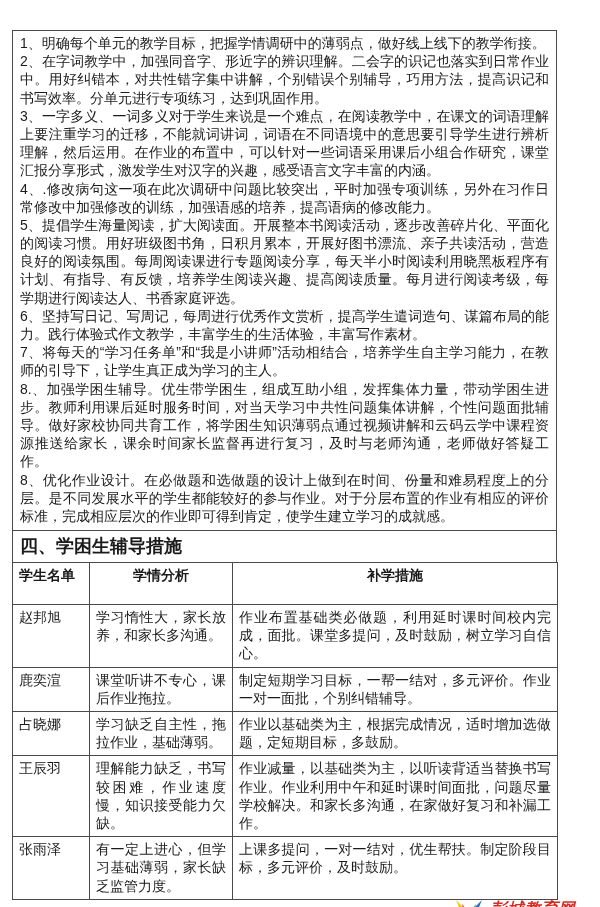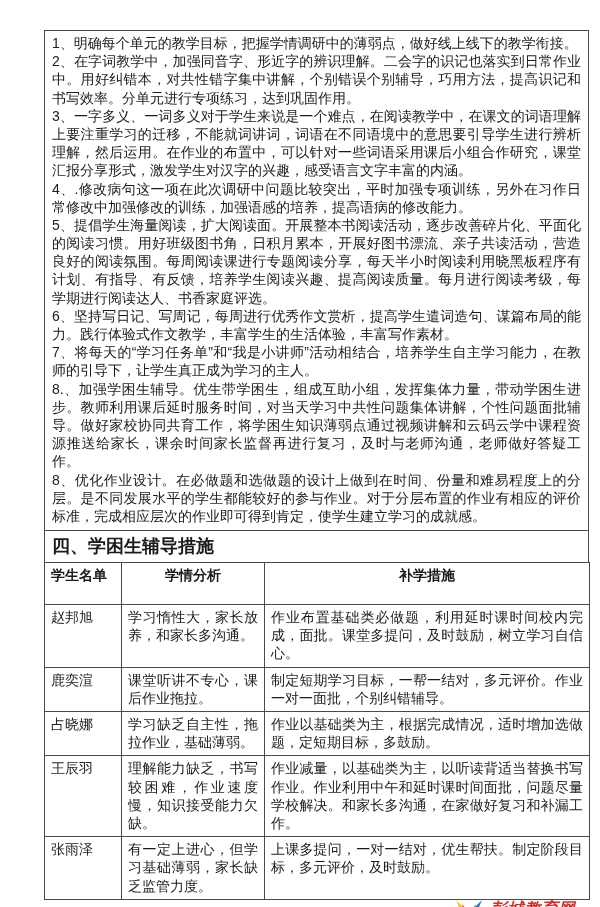--- a/index.html
+++ b/index.html
@@ -1,21 +1,21 @@
 <!DOCTYPE html>
 <html><head>
 <meta charset="utf-8">
 <style>
   html,body{margin:0;padding:0;}
   body{
     width:600px;height:907px;background:#ffffff;position:relative;
     font-family:"Liberation Sans","DejaVu Sans",sans-serif;
     color:#1b1b1b;overflow:hidden;
   }
-  .doc{position:absolute;left:44px;top:30px;width:545px;box-sizing:border-box;}
+  .doc{position:absolute;left:12px;top:30px;width:545px;box-sizing:border-box;}
   .textbox{
     border:1px solid #4a4a4a;box-sizing:border-box;
     padding:3px 7px 5px 7px;font-size:14px;line-height:1.3;
     text-align:justify;
   }
   .textbox p{margin:0;}
   .section-row{
     border:1px solid #4a4a4a;border-top:none;box-sizing:border-box;
     font-weight:bold;font-size:18px;padding:3px 2px 4px 7px;
   }

